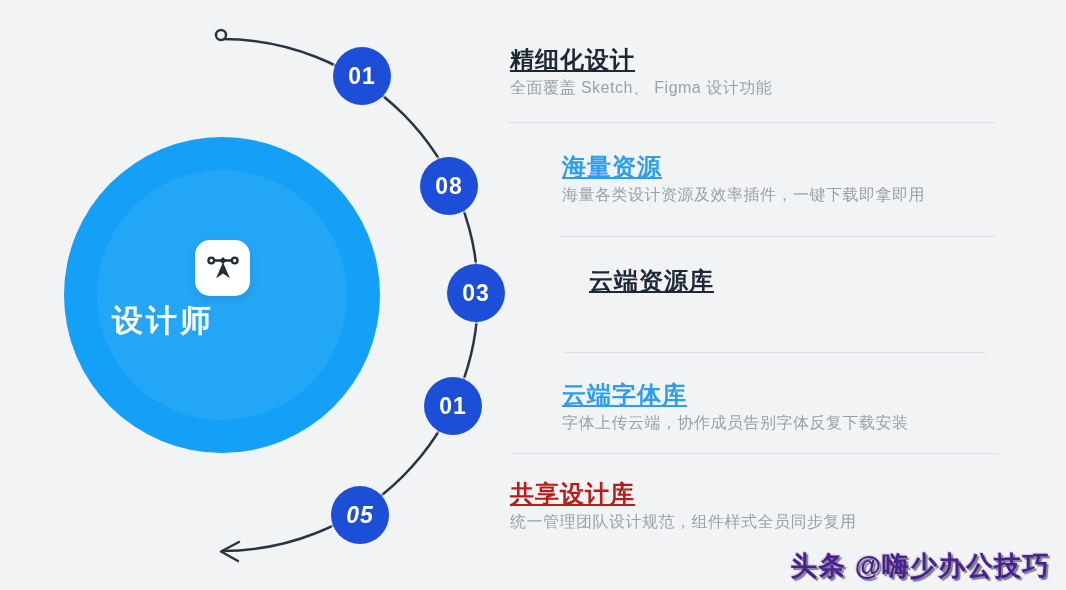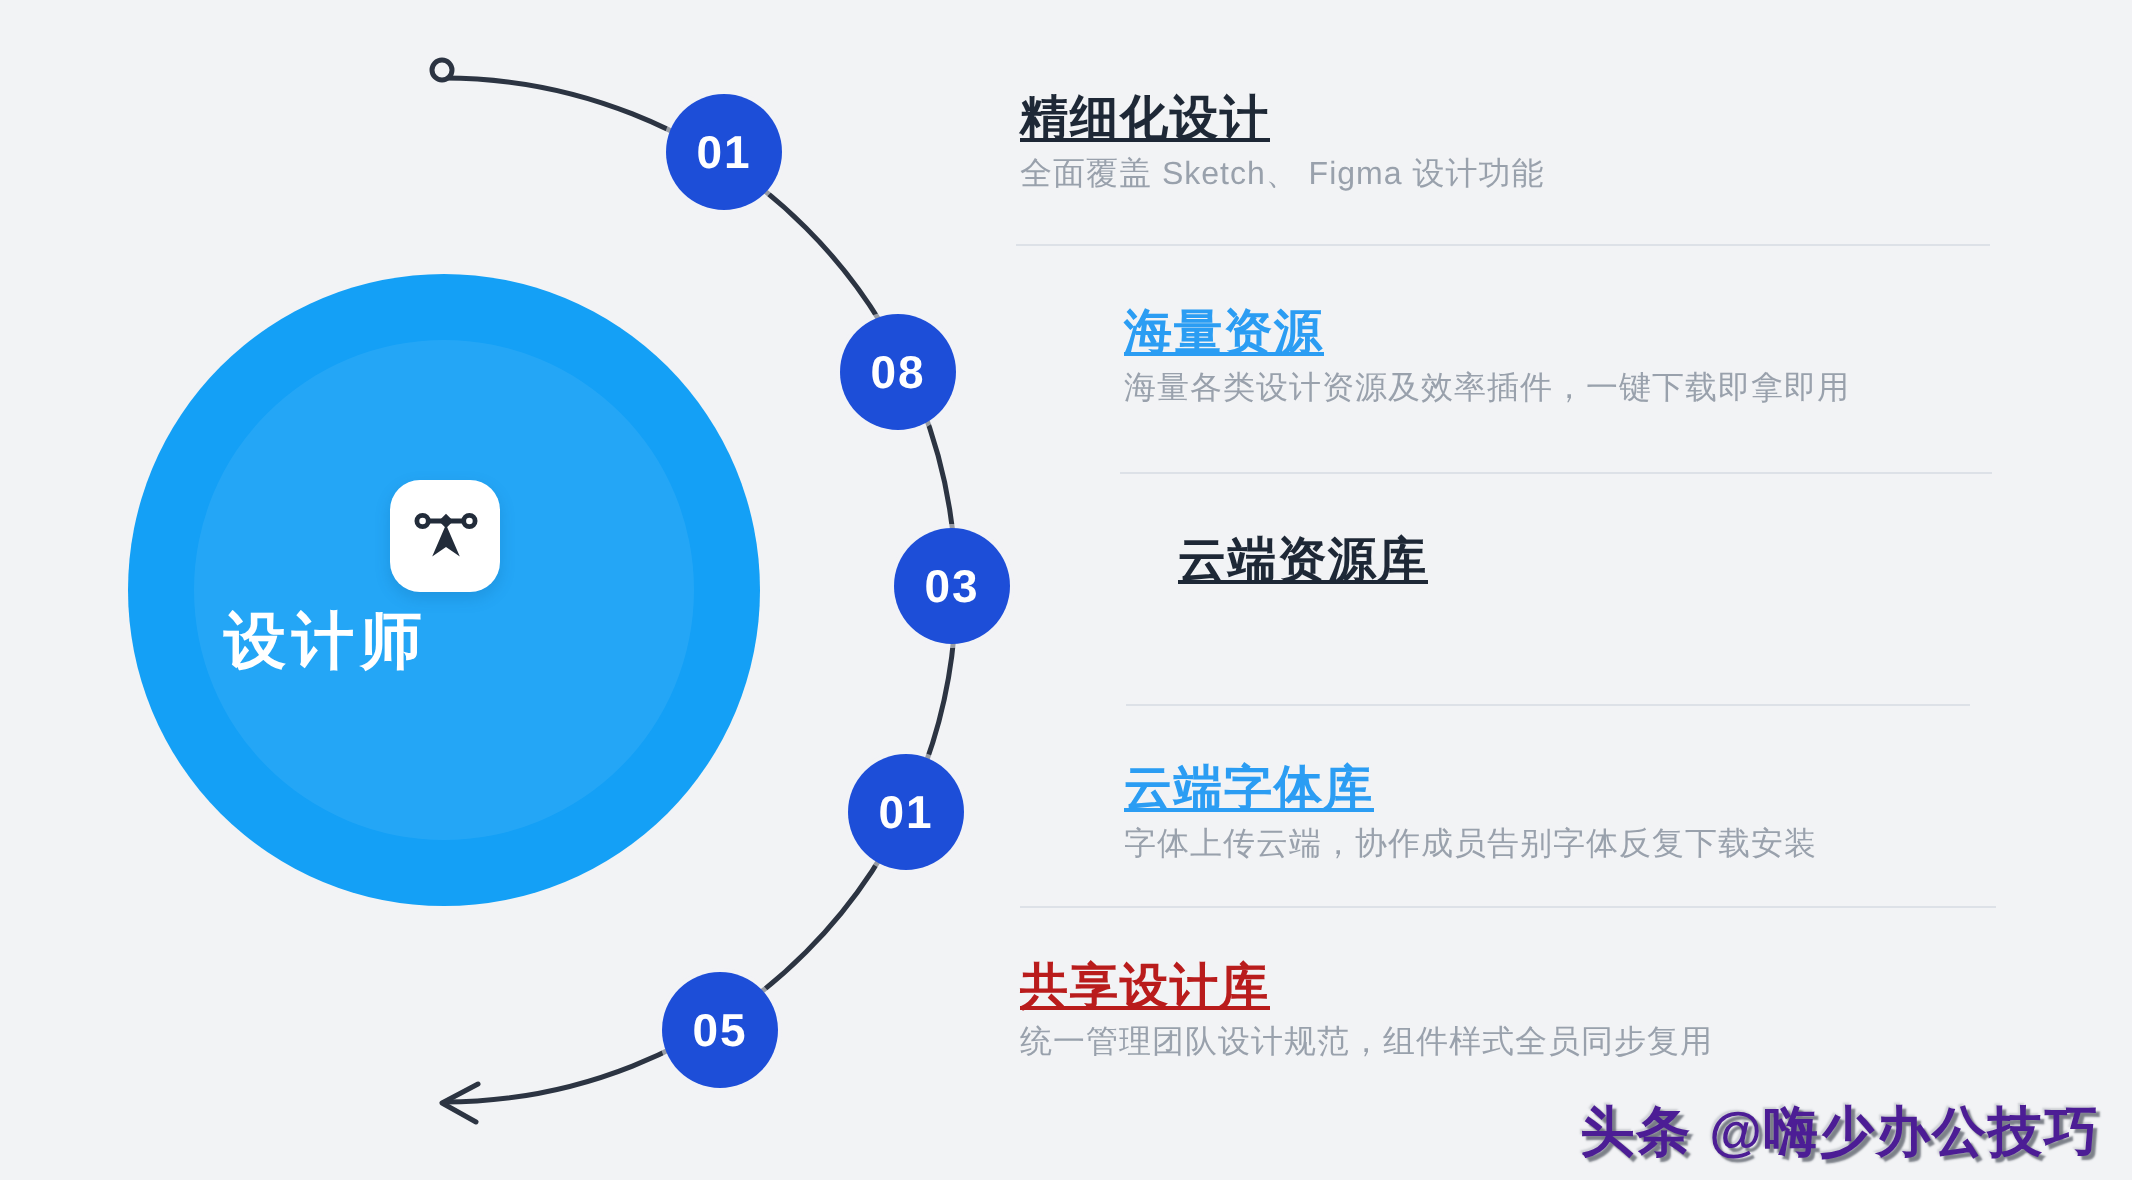--- a/index.html
+++ b/index.html
@@ -68,21 +68,21 @@
     display: flex;
     align-items: center;
     justify-content: center;
     letter-spacing: 1px;
     box-shadow: 0 0 0 2px rgba(242,243,245,0.55);
   }
   .badge-1 { left: 333px; top: 47px; }
   .badge-2 { left: 420px; top: 157px; }
   .badge-3 { left: 447px; top: 264px; }
   .badge-4 { left: 424px; top: 377px; }
-  .badge-5 { left: 331px; top: 486px; }
+  .badge-5 { left: 331px; top: 486px; font-style: italic; }
   
   .section { position: absolute; }
   .section .title {
     font-size: 24px;
     font-weight: bold;
     color: #1e2836;
     letter-spacing: 1px;
     line-height: 28px;
     text-decoration: underline;
   }

